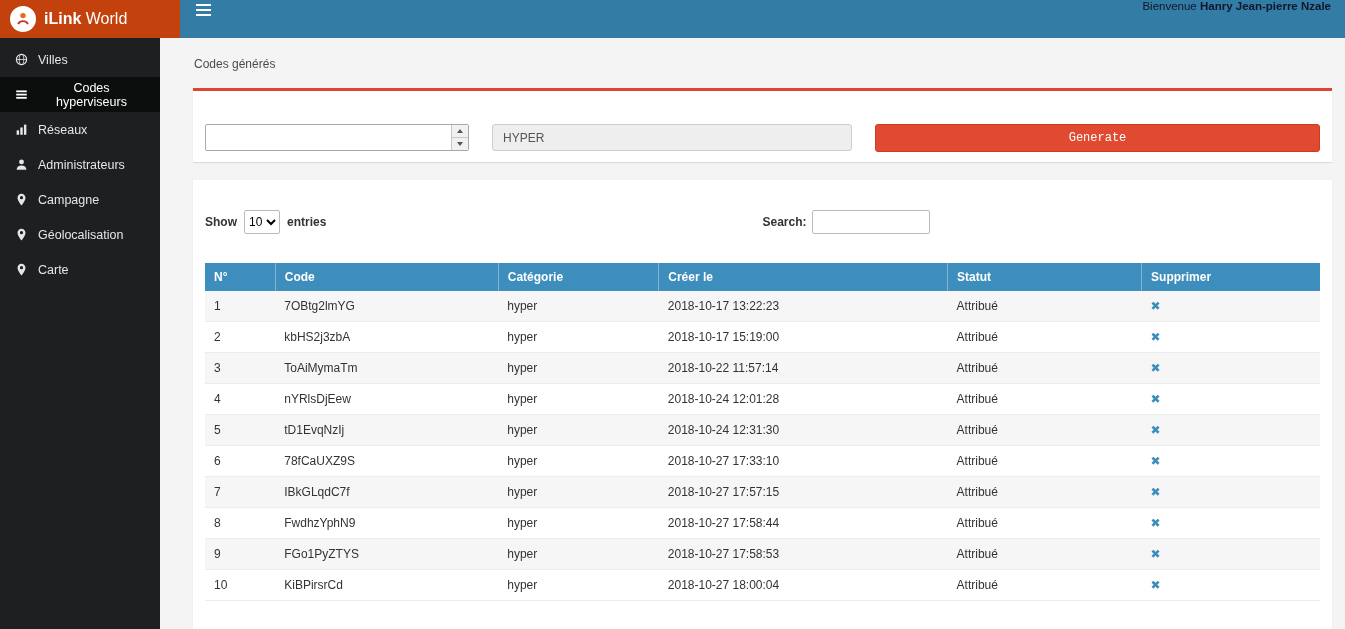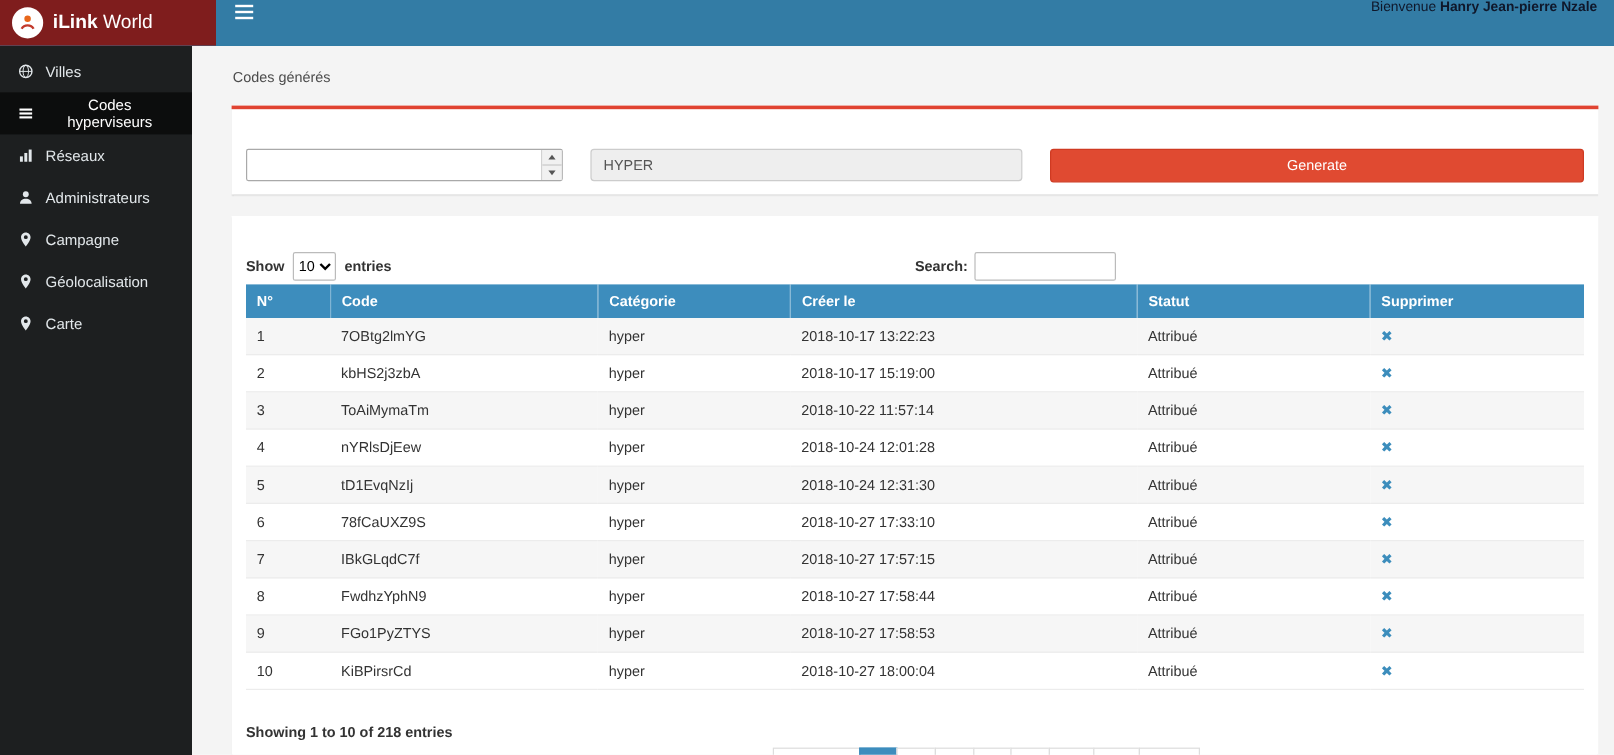--- a/index.html
+++ b/index.html
@@ -4,21 +4,21 @@
 <style>
   * { box-sizing: border-box; margin: 0; padding: 0; }
   html, body { width: 1345px; height: 629px; overflow: hidden; }
   body {
     font-family: "Liberation Sans", "DejaVu Sans", sans-serif;
     font-size: 13px; color: #333; background: #f4f4f4;
   }
 
   
   .topbar { position: fixed; top: 0; left: 0; width: 1345px; height: 38px; display: flex; z-index: 20; }
-  .brand { width: 180px; background: #7f1d1d; color: #fff; display: flex; align-items: center; gap: 8px; padding: 0 10px; cursor: pointer; }
+  .brand { width: 180px; background: #c2410c; color: #fff; display: flex; align-items: center; gap: 8px; padding: 0 10px; cursor: pointer; }
   .logo-circle { width: 26px; height: 26px; border-radius: 50%; background: #fff; display: flex; align-items: center; justify-content: center; flex: none; }
   .brand-text { font-size: 16px; white-space: nowrap; }
   .brand-text .bold { font-weight: 700; }
   .brand-text .light { font-weight: 300; }
   .navbar { flex: 1; background: #337ca5; display: flex; align-items: flex-start; justify-content: space-between; padding: 0 14px; color: #0f172a; }
   .hamburger { display: inline-flex; flex-direction: column; gap: 3px; cursor: pointer; padding: 4px 2px; }
   .hamburger i { display: block; width: 15px; height: 2px; background: #fff; }
   .welcome { font-size: 11.5px; }
   .welcome .name { font-weight: 700; }
 
@@ -37,24 +37,24 @@
 
   .panel-form { border-top: 3px solid #e04331; padding: 33px 12px 10px; display: flex; gap: 23px; margin-bottom: 18px; }
   .spin-wrap { width: 264px; height: 27px; border: 1px solid #a9a9a9; background: #fff; display: flex; border-radius: 2px; }
   .spin-wrap input { flex: 1; border: none; outline: none; padding: 0 8px; font-size: 13px; min-width: 0; background: transparent; }
   .spinners { width: 17px; display: flex; flex-direction: column; border-left: 1px solid #c7c7c7; }
   .spinners .spin-btn { flex: 1; border: none; background: #f1f1f1; cursor: pointer; display: flex; align-items: center; justify-content: center; padding: 0; }
   .spinners .spin-btn + .spin-btn { border-top: 1px solid #c7c7c7; }
   .tri-up { width: 0; height: 0; border-left: 3px solid transparent; border-right: 3px solid transparent; border-bottom: 4px solid #555; }
   .tri-down { width: 0; height: 0; border-left: 3px solid transparent; border-right: 3px solid transparent; border-top: 4px solid #555; }
   .cat-input { width: 360px; height: 27px; background: #eee; border: 1px solid #ccc; border-radius: 3px; color: #555; padding: 0 10px; font-size: 12px; }
-  .btn-generate { flex: 1; height: 28px; background: #e04a31; border: 1px solid #cf3a22; border-radius: 3px; color: #fff; font-size: 12px; cursor: pointer; font-family: Liberation Sans, sans-serif; }
+  .btn-generate { flex: 1; height: 28px; background: #e04a31; border: 1px solid #cf3a22; border-radius: 3px; color: #fff; font-size: 12px; cursor: pointer; font-family: Liberation Mono, monospace; }
 
   .panel-table { padding: 30px 12px 12px; }
-  .table-controls { display: flex; align-items: center; margin-bottom: 3px; }
+  .table-controls { display: flex; align-items: center; margin-bottom: 29px; }
   .tc-half { width: 50%; display: flex; align-items: center; }
   .show-group { gap: 7px; }
   .ctl-label { font-weight: 700; font-size: 12px; color: #333; }
   .page-size { height: 24px; border: 1px solid #bbb; background: #fff; font-size: 12px; font-family: inherit; border-radius: 2px; }
   .search-group { gap: 5px; }
   .search-input { width: 118px; height: 24px; border: 1px solid #bbb; border-radius: 2px; padding: 0 6px; font-size: 12px; }
 
   table.codes { width: 100%; border-collapse: collapse; font-size: 12px; border-bottom: 1px solid #ddd; }
   table.codes thead th {
     background: #3d8dbd; color: #fff; text-align: left; font-weight: 700;

